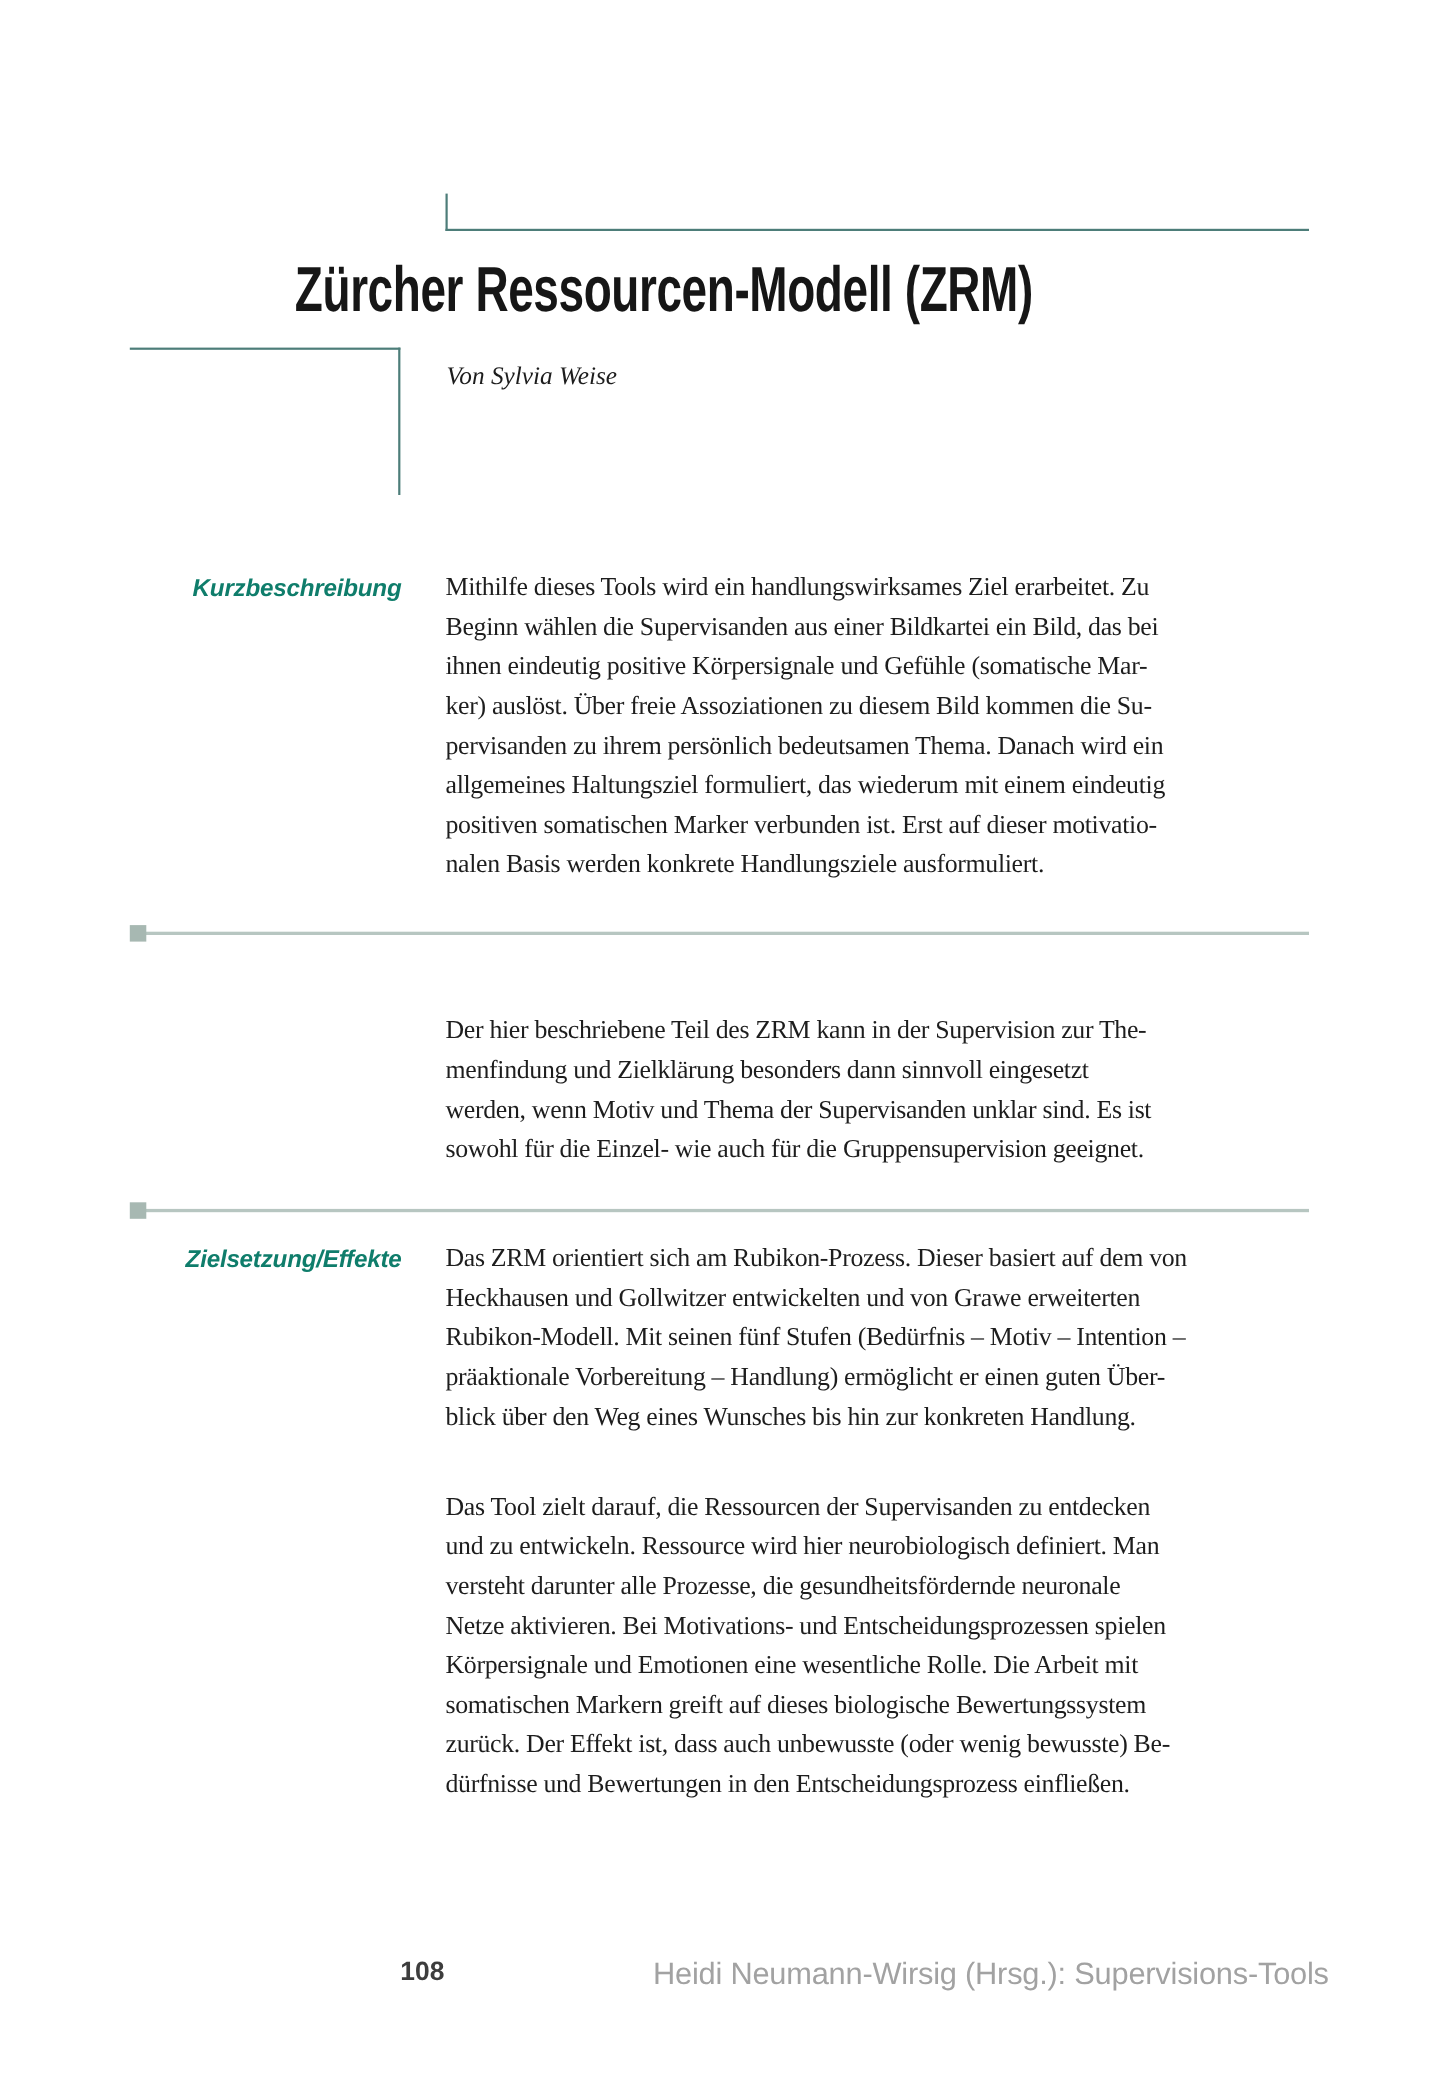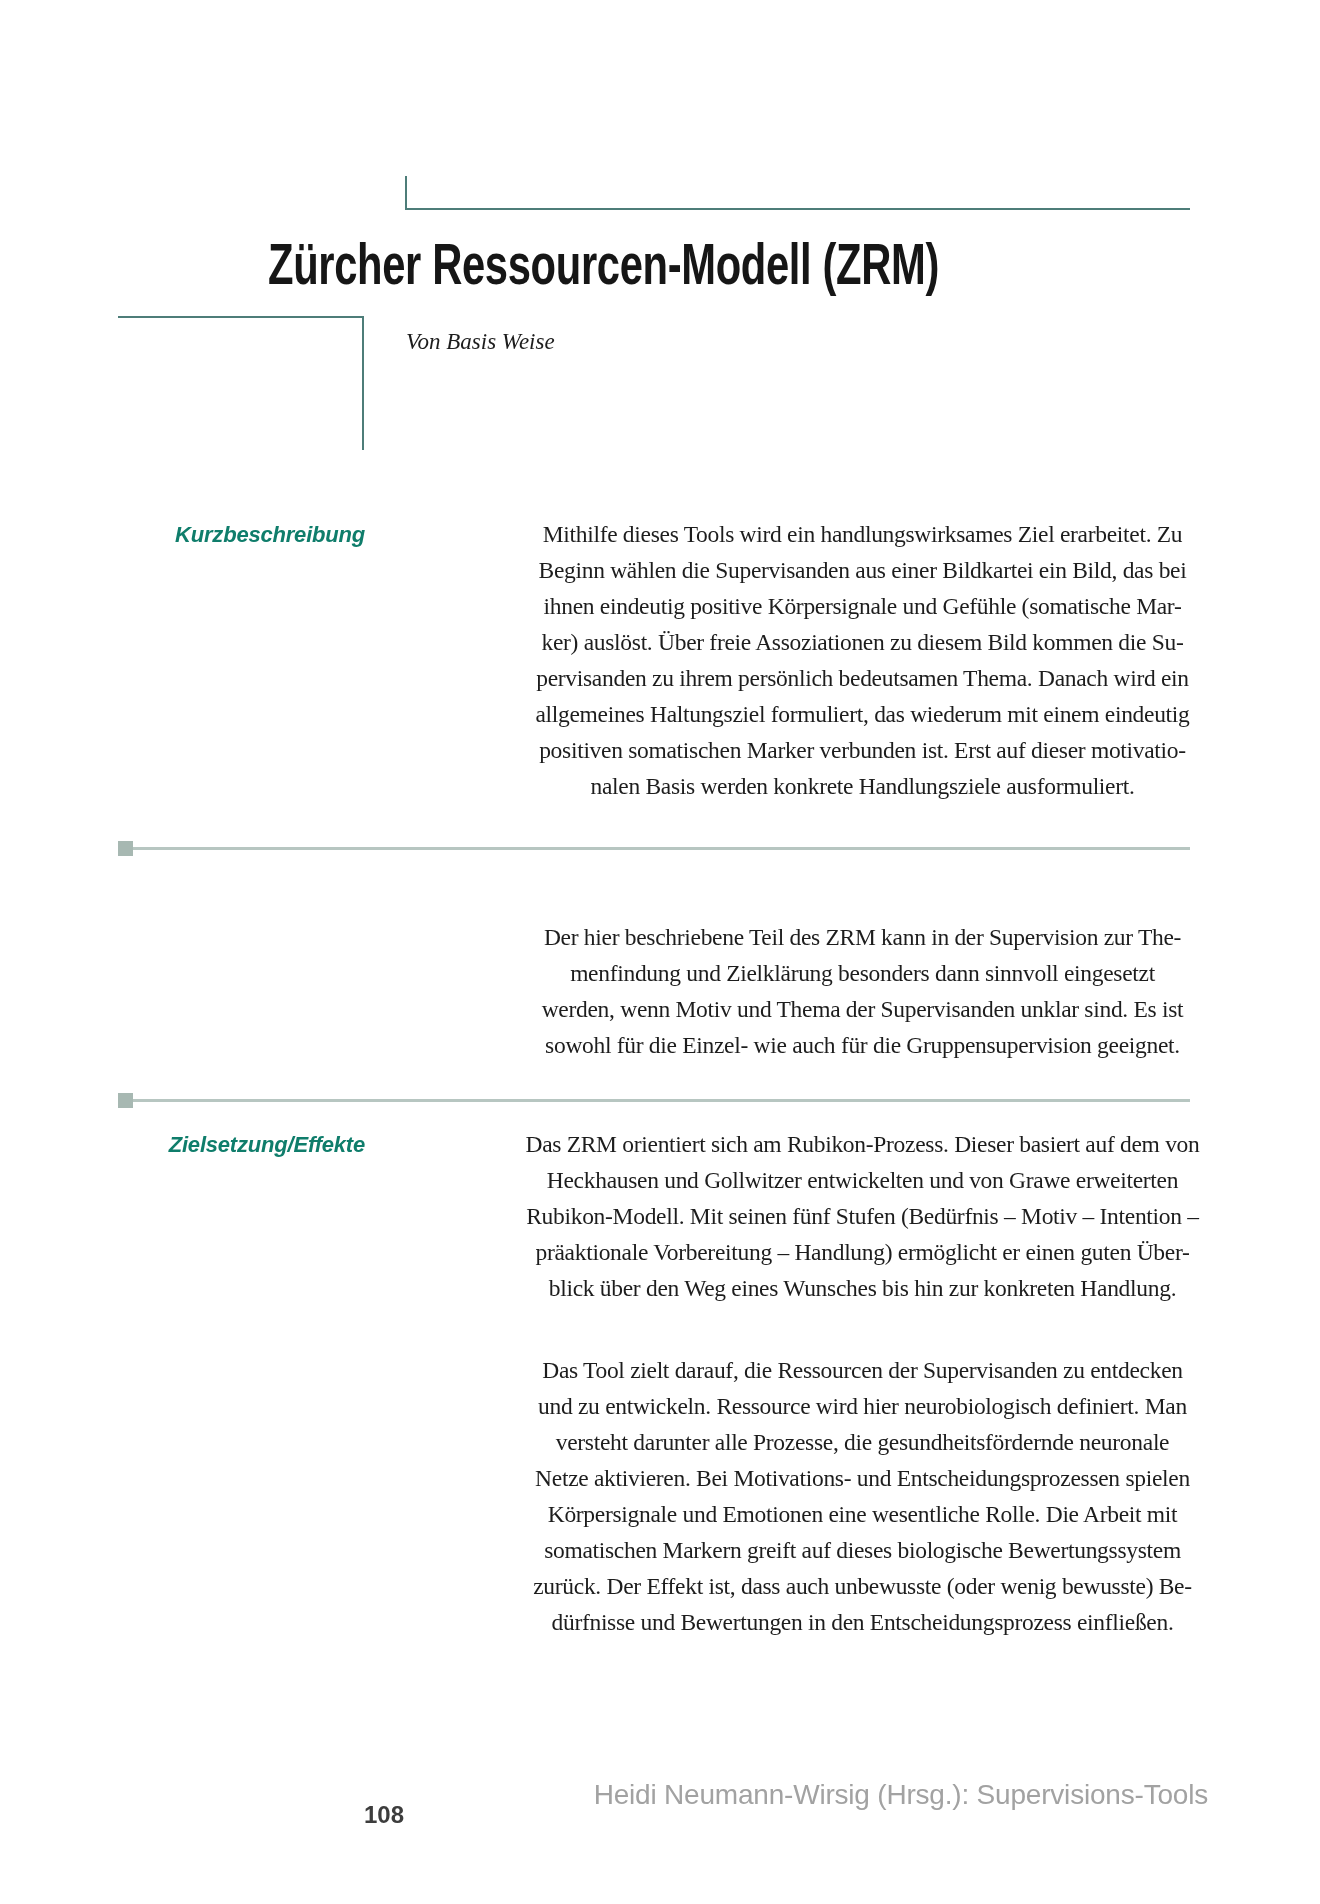--- a/index.html
+++ b/index.html
@@ -40,21 +40,21 @@
   .section{position:absolute;left:0;width:1320px;}
   .s1{top:516px}
   .s2{top:919px}
   .s3{top:1126px}
   .section-label{
     position:absolute;left:0;top:2px;width:365px;text-align:right;
     font-family:"Liberation Sans", sans-serif;font-style:italic;font-weight:700;
     font-size:22px;line-height:34px;letter-spacing:-0.2px;color:var(--label-teal);
     white-space:nowrap;
   }
-  .section-body{margin-left:405px;text-align:center;}
+  .section-body{margin-left:405px;}
   .section-body p{
     margin:0;white-space:pre-line;
     font-size:23.5px;line-height:36px;letter-spacing:-0.3px;
     color:var(--body-text);
   }
   .section-body p + p{margin-top:46px;}
   .divider{position:absolute;left:118px;width:1072px;height:15px;}
   .d1{top:841px}
   .d2{top:1093px}
   .divider-line{
@@ -64,38 +64,38 @@
   .divider-square{
     position:absolute;left:0;top:0;width:15px;height:15px;
     background:var(--divider-square);
   }
   .footer{
     position:absolute;top:1779px;left:0;width:1320px;height:32px;
     font-family:"Liberation Sans", sans-serif;
   }
   .page-number{
     position:absolute;left:0;top:0;width:404px;text-align:right;
-    font-weight:700;font-size:24px;line-height:28px;color:#3d3d3d;margin-top:22px;
+    font-weight:700;font-size:24px;line-height:28px;color:#3d3d3d;
   }
   .running-title{
     position:absolute;right:112px;top:4px;
     font-size:28px;line-height:24px;color:var(--footer-gray);
     letter-spacing:-0.2px;
   }
 </style>
 </head>
 <body>
 
 <div class="page">
 
   <div class="top-bracket"></div>
 
   <h1 class="title">Zürcher Ressourcen-Modell (ZRM)</h1>
 
-  <div class="byline">Von Basis Weise</div>
+  <div class="byline">Von Sylvia Weise</div>
 
   <div class="left-bracket"></div>
 
   <div class="section s1">
     <div class="section-label">Kurzbeschreibung</div>
     <div class="section-body">
       <p>Mithilfe dieses Tools wird ein handlungswirksames Ziel erarbeitet. Zu
 Beginn wählen die Supervisanden aus einer Bildkartei ein Bild, das bei
 ihnen eindeutig positive Körpersignale und Gefühle (somatische Mar-
 ker) auslöst. Über freie Assoziationen zu diesem Bild kommen die Su-

